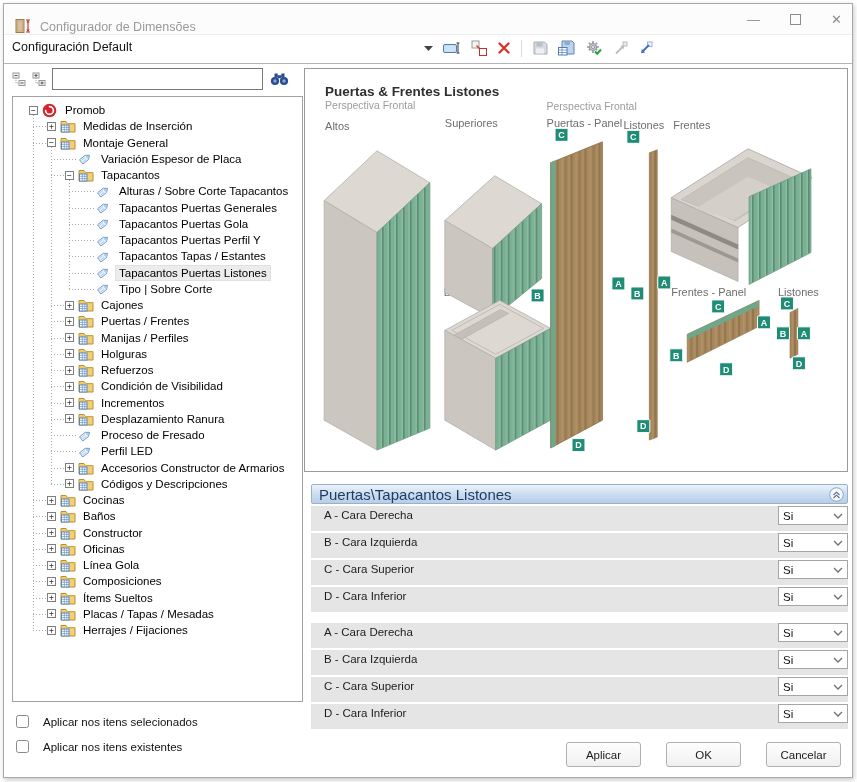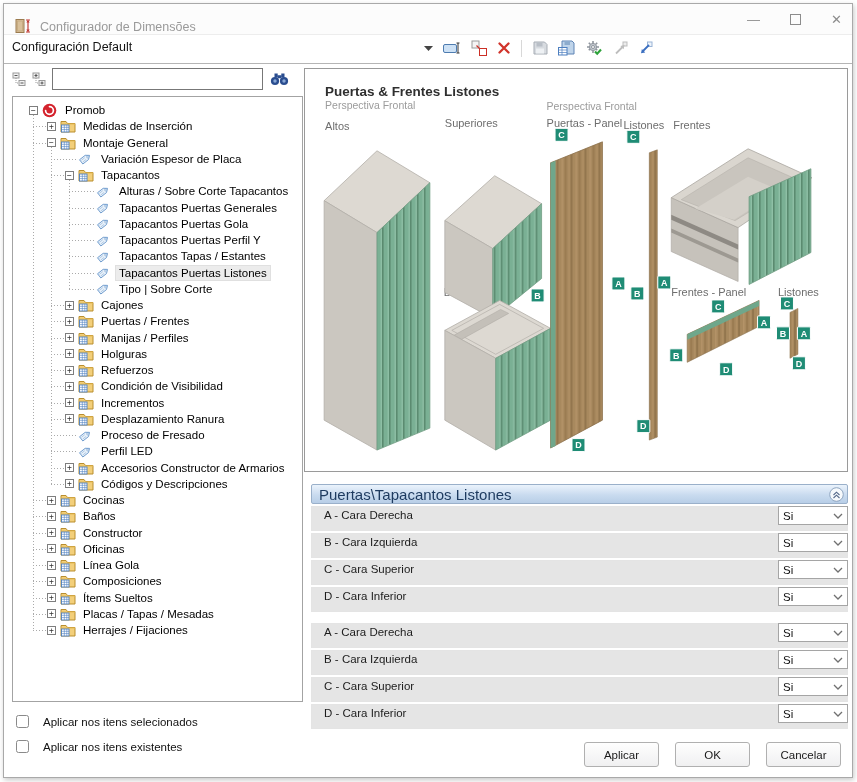--- a/index.html
+++ b/index.html
@@ -64,21 +64,21 @@
   .gtitle{font-size:15px;color:#1d3a5f;}
   .gcollapse{display:flex;align-items:center;}
   .grow{position:relative;height:25px;background:#e5e5e5;margin-top:2px;
         box-shadow:inset 0 0 0 1px #e4e4e4;}
   .glabel{position:absolute;left:13px;top:0;line-height:19px;font-size:11.5px;color:#1c1c1c;}
   .gselect{position:absolute;right:0;top:0;width:70px;height:19px;background:#fff;
            border:1px solid #a5a5a5;box-sizing:border-box;display:flex;align-items:center;
            justify-content:space-between;padding:0 4px;font-size:11.5px;color:#111;}
 
   
-  .btnrow{position:absolute;top:738px;right:11px;display:flex;gap:16px;}
+  .btnrow{position:absolute;top:738px;right:11px;display:flex;gap:25px;}
   .btn{width:73px;height:23px;background:linear-gradient(#fefefe,#f0f0f1);border:1px solid #b0b0b0;
        border-radius:3px;font-size:11.5px;color:#1a1a1a;display:flex;align-items:center;justify-content:center;}
 </style>
 </head>
 <body>
 
 <div class="window">
 
   <div class="titlebar">
     <span class="title-icon">

